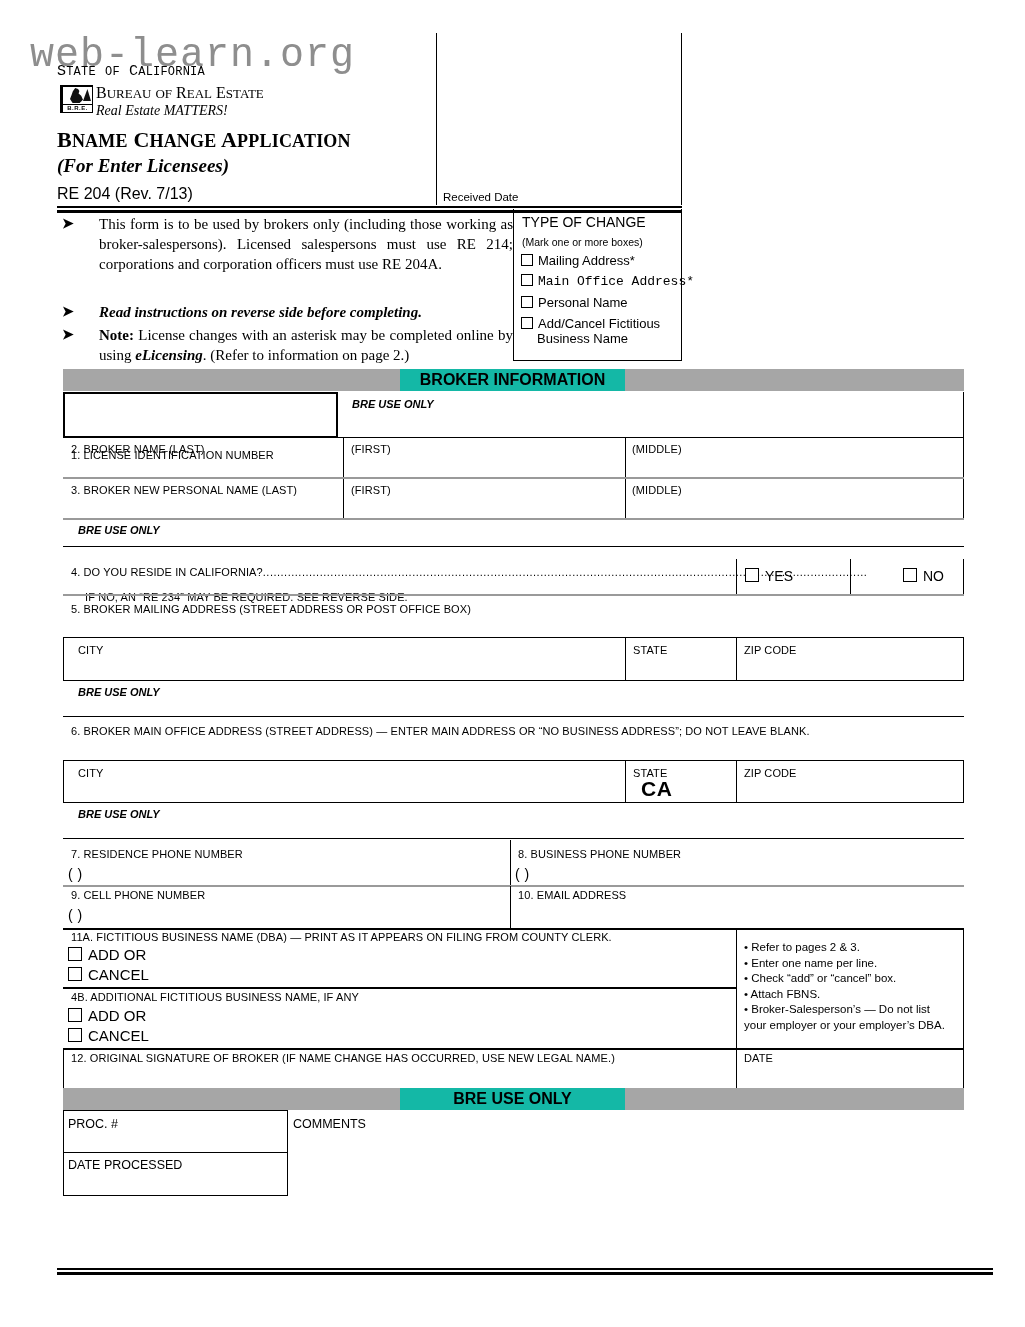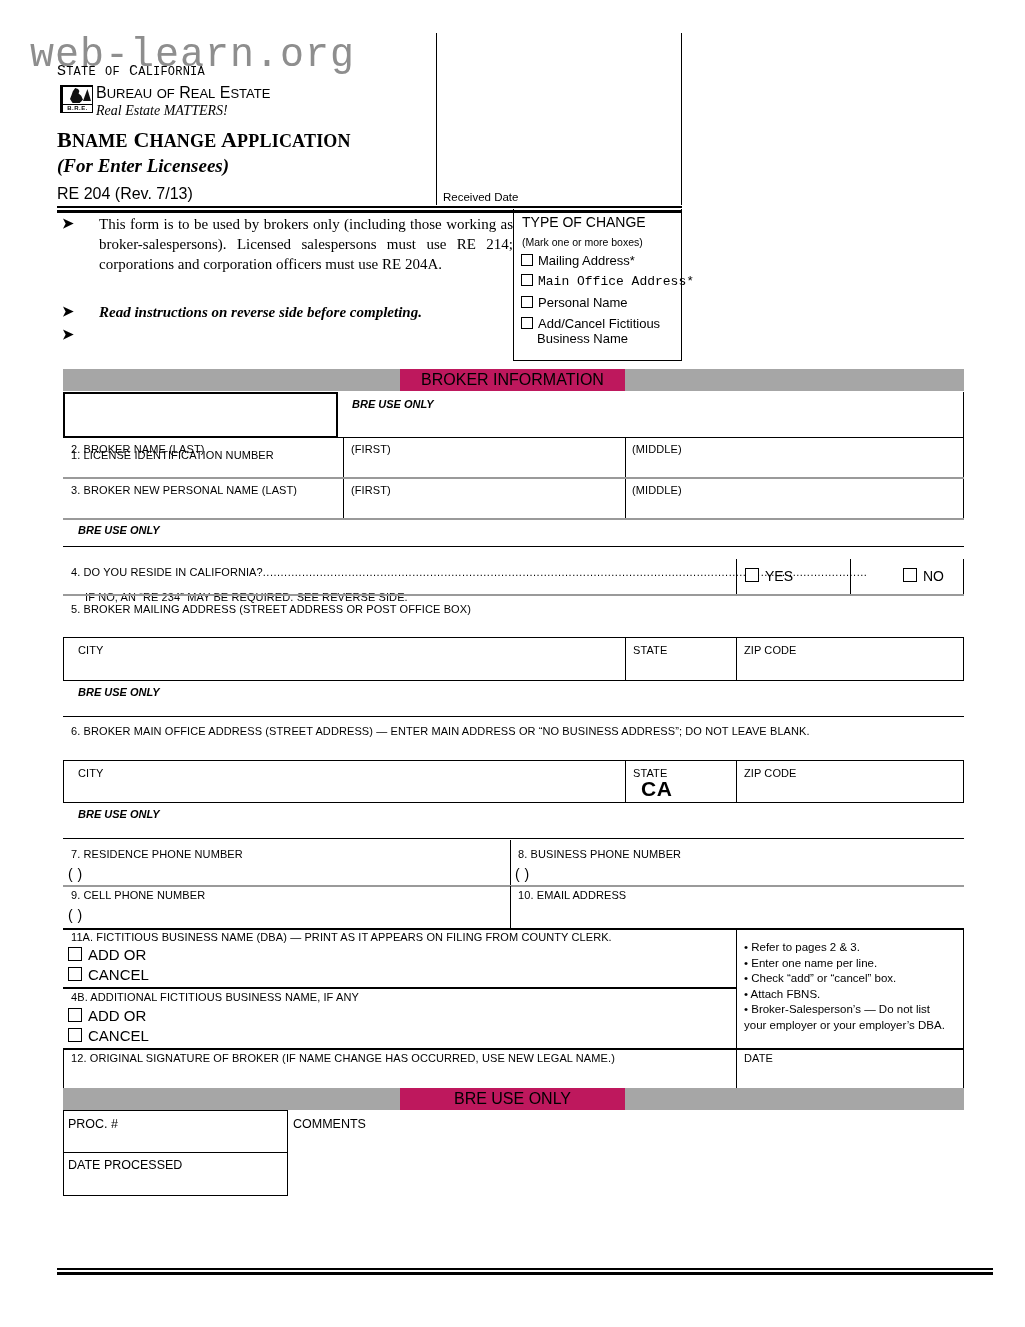--- a/index.html
+++ b/index.html
@@ -34,21 +34,21 @@
   #state-of-ca{
     left:57px; top:63px;
     font-family:Liberation Mono, monospace;
     font-size:15px;
     letter-spacing:.2px;
     white-space:nowrap;
   }
   #state-of-ca .sc{font-size:12px;}
   #bre-line{
     left:96px; top:84px;
-    font-family:Liberation Sans, sans-serif;
+    font-family:Liberation Serif, serif;
     font-size:16px;
     white-space:nowrap;
   }
   #bre-line .sc{font-size:13px;}
   #bre-tag{
     left:96px; top:103px;
     font-family:"Liberation Serif", serif;
     font-style:italic;
     font-size:14px;
     white-space:nowrap;
@@ -175,22 +175,22 @@
 
   
   .graybar{
     background:#a6a6a6;
     height:22px;
   }
   .barlabel{
     position:absolute;
     top:0;
     height:22px;
-    background:#be185d;
-    font-weight:normal;
+    background:#14b8a6;
+    font-weight:bold;
     font-size:16px;
     line-height:22px;
     text-align:center;
   }
   #bar-broker{left:63px; top:369px; width:901px;}
   #bar-broker .barlabel{left:337px; width:225px;}
   #bar-bre{left:63px; top:1088px; width:901px;}
   #bar-bre .barlabel{left:337px; width:225px;}
 
   
@@ -306,20 +306,21 @@
   <div class="abs" id="hdr-rule1"></div>
   <div class="abs" id="hdr-rule2"></div>
 
   <div class="abs arrow" id="arr1">➤</div>
   <div class="abs instr" id="instr1">This form is to be used by brokers only (including those working as broker-salespersons). Licensed salespersons must use RE 214; corporations and corporation officers must use RE 204A.</div>
 
   <div class="abs arrow" id="arr2">➤</div>
   <div class="abs instr" id="instr2">Read instructions on reverse side before completing.</div>
 
   <div class="abs arrow" id="arr3">➤</div>
+  <div class="abs instr" id="instr3"><b>Note:</b><span> License changes with an asterisk may be completed online by using </span><b><i>eLicensing</i></b><span>. (Refer to information on page 2.)</span></div>
 
   <div class="abs" id="toc-box"></div>
   <div class="abs" id="toc-title">TYPE OF CHANGE</div>
   <div class="abs" id="toc-sub">(Mark one or more boxes)</div>
 
   <div class="abs toc-opt" id="toc-o1"><span class="cbx"></span><span>Mailing Address*</span></div>
   <div class="abs toc-opt" id="toc-o2"><span class="cbx"></span><span>Main Office Address*</span></div>
   <div class="abs toc-opt" id="toc-o3"><span class="cbx"></span><span>Personal Name</span></div>
   <div class="abs toc-opt" id="toc-o4"><span class="cbx"></span><span>Add/Cancel Fictitious</span></div>
   <div class="abs" id="toc-o4b">Business Name</div>

